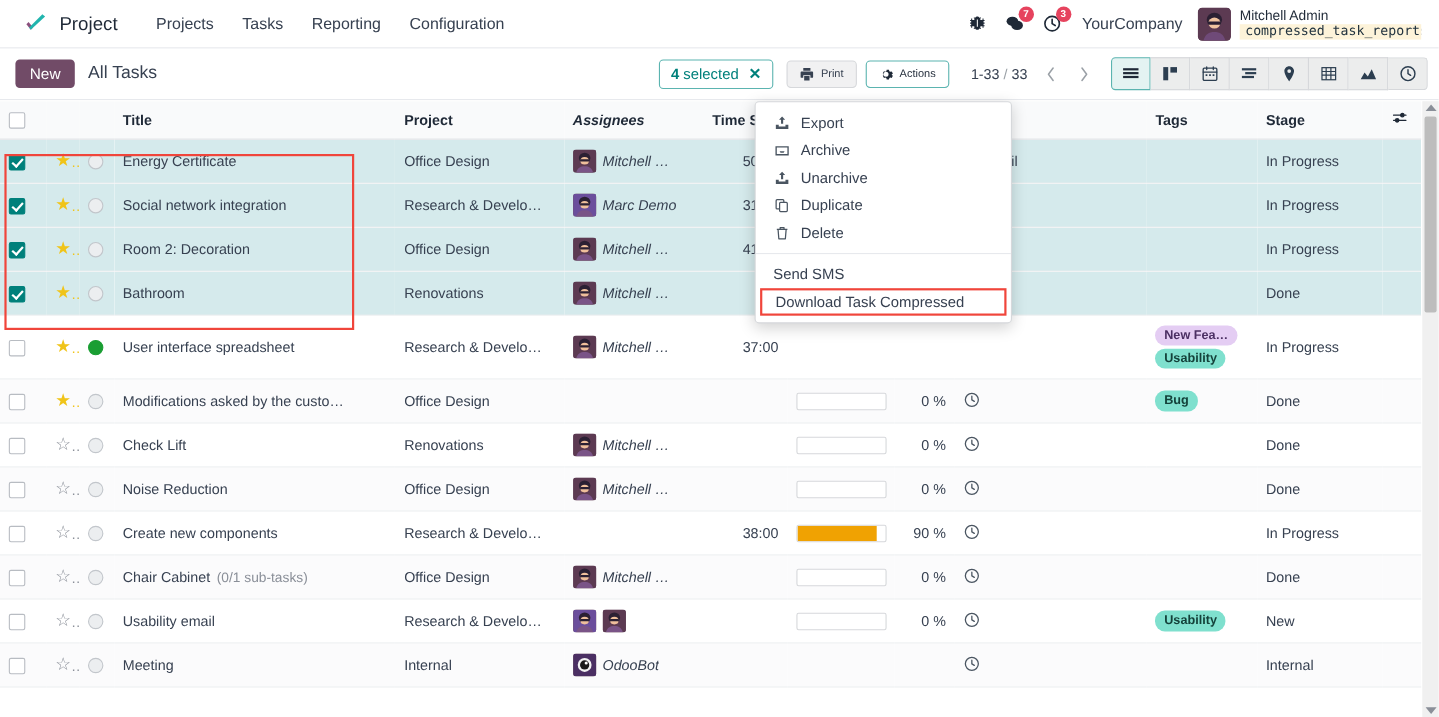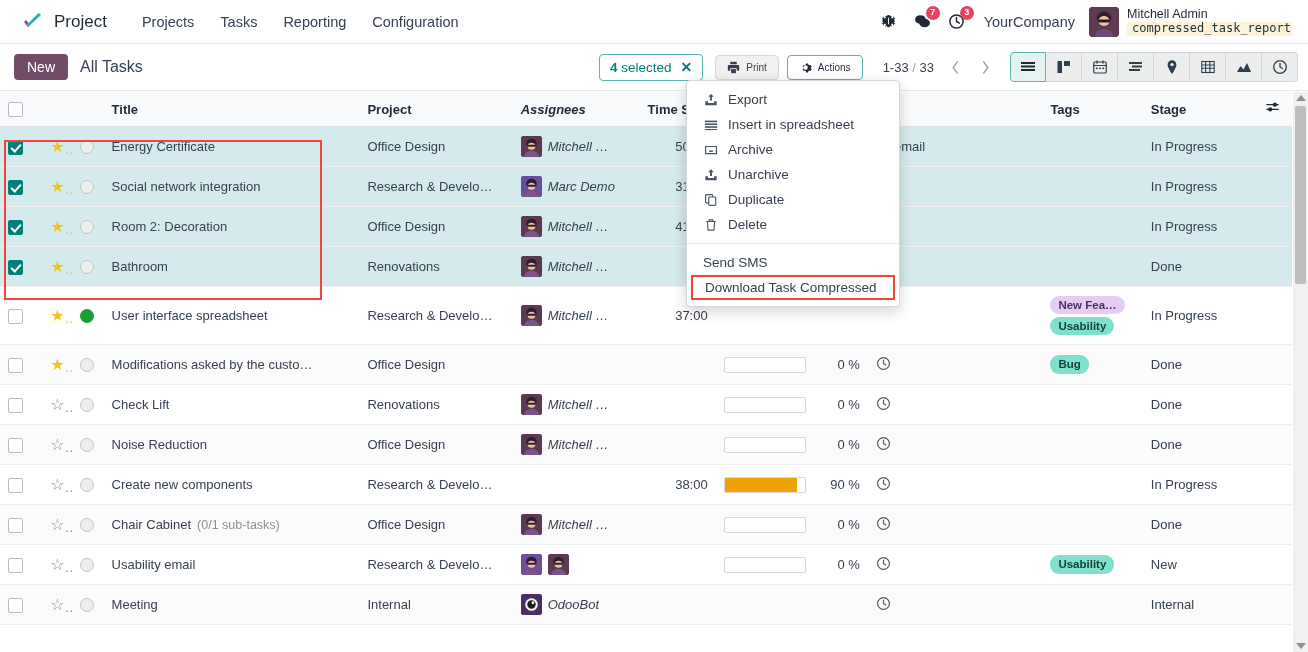--- a/index.html
+++ b/index.html
@@ -187,21 +187,21 @@
   .tag-teal { background: #7fe0ce; color: #14413a; }
 
   
   .sel-outline {
     position: absolute; left: 4px; top: 48px; width: 318px; height: 160px;
     border: 2px solid #f0453b; pointer-events: none; z-index: 3;
   }
 
   
   .dropdown {
-    position: absolute; left: 686px; top: 80px; width: 214px;
+    position: absolute; left: 686px; top: 92px; width: 234px;
     background: #fff; border: 1px solid #d6d8db; border-radius: 4px;
     box-shadow: 0 4px 14px rgba(0,0,0,.18); padding: 6px 0; z-index: 20; text-align: center;
   }
   .dd-item {
     display: flex; align-items: center; gap: 10px;
     font-size: 13.5px; color: #374151; padding: 5px 16px;
     cursor: pointer; white-space: nowrap;
   }
   .dd-ico { width: 15px; display: flex; align-items: center; justify-content: center; color: #4a5561; flex:0 0 auto;}
   .dd-sep { height: 1px; background: #e7e9ed; margin: 6px 0; }
@@ -789,31 +789,20 @@
   <div class="dropdown">
     <div id="dd-body">
         <div class="dd-item">
           <span class="dd-ico">
             <svg width="14" height="14" viewBox="0 0 16 16" fill="#4a5561">
               <path d="M8 1L4.8 4.4h2.1v4.2h2.2V4.4h2.1z"></path>
               <path d="M1.5 9.5h3v1.8h7V9.5h3V14h-13z"></path>
             </svg>
           </span>
           <span>Export</span>
-        </div>
-        <div class="dd-item">
-          <span class="dd-ico">
-            <svg width="14" height="14" viewBox="0 0 16 16" fill="#4a5561">
-              <rect x="1" y="3" width="14" height="1.8"></rect>
-              <rect x="1" y="6.2" width="14" height="1.8"></rect>
-              <rect x="1" y="9.4" width="14" height="1.8"></rect>
-              <rect x="1" y="12.6" width="14" height="1.2"></rect>
-            </svg>
-          </span>
-          <span>Insert in spreadsheet</span>
         </div>
         <div class="dd-item">
           <span class="dd-ico">
             <svg width="14" height="14" viewBox="0 0 16 16" fill="none" stroke="#4a5561" stroke-width="1.4">
               <path d="M1.8 4h12.4v8.2H1.8z"></path>
               <path d="M1.8 8.6h3.6l1 1.6h3.2l1-1.6h3.6" fill="#4a5561" stroke="none"></path>
             </svg>
           </span>
           <span>Archive</span>
         </div>

